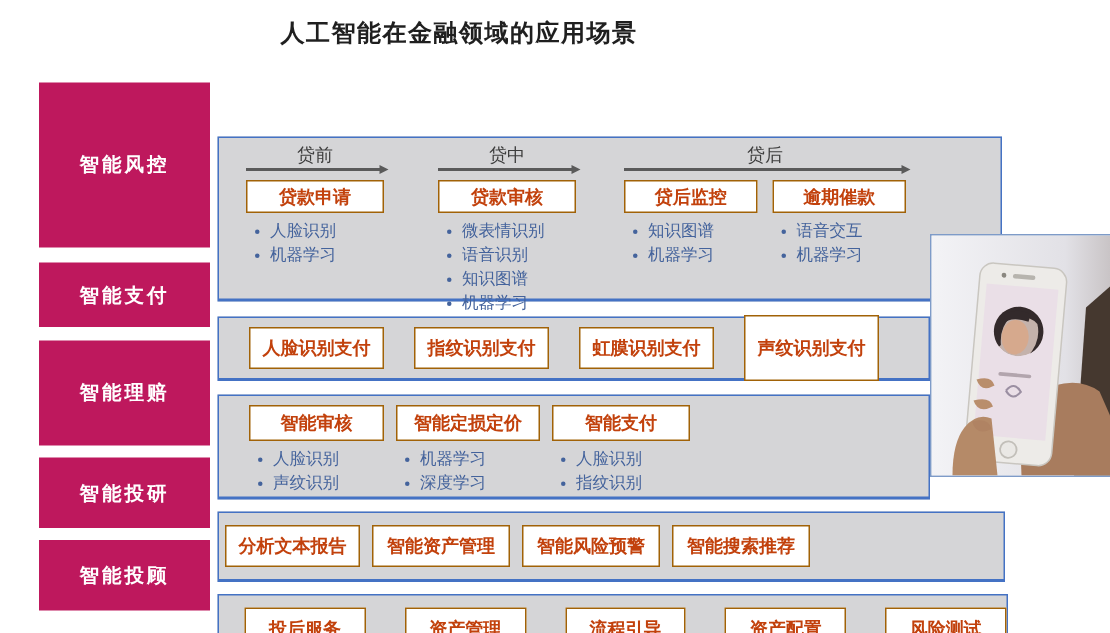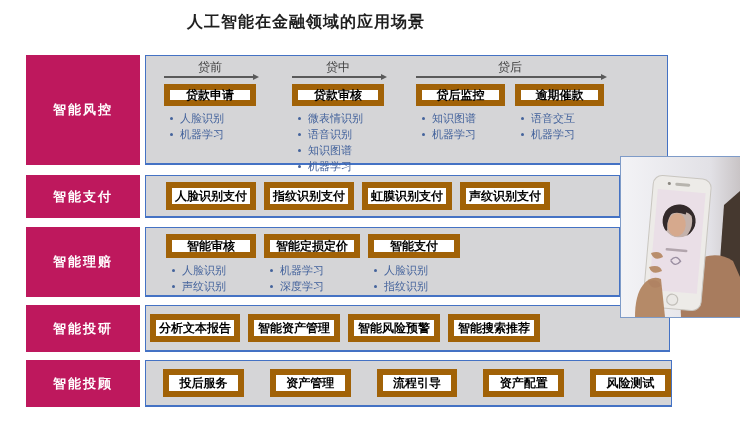--- a/index.html
+++ b/index.html
@@ -3,22 +3,22 @@
 <meta charset="utf-8">
 <style>
   html,body{margin:0;padding:0;background:#fff;}
   .canvas{position:relative;width:740px;height:422px;background:#fff;overflow:hidden;
           font-family:"Liberation Sans","DejaVu Sans",sans-serif;}
   .title{position:absolute;top:12px;left:0;width:612px;text-align:center;
          font-size:16px;font-weight:bold;color:#1f1f1f;letter-spacing:1px;}
   .side{position:absolute;background:#be185d;color:#fff;display:flex;align-items:center;
         justify-content:center;font-size:13px;font-weight:600;letter-spacing:2px;}
   .panel{position:absolute;background:#D5D5D7;border:1px solid #4472C4;border-bottom-width:2px;
-         box-sizing:border-box;}
-  .wbox{background:#fff;border:6px solid #a16207;color:#000000;font-weight:bold;font-size:12px;
+         box-sizing:border-box;margin-top:36px;}
+  .wbox{background:#fff;border:1px solid #a16207;color:#c2410c;font-weight:bold;font-size:12px;
         display:flex;align-items:center;justify-content:center;box-sizing:border-box;
         white-space:nowrap;}
   .stage{position:absolute;}
   .stage-name{font-size:12px;color:#3d3d3d;text-align:center;line-height:15px;margin-bottom:1px;}
   .stage-line{border-top:2px solid #5a5a5a;position:relative;margin-bottom:6px;}
   .stage-line::after{content:'';position:absolute;right:-3px;top:-4px;width:0;height:0;
         border-left:6px solid #5a5a5a;border-top:3px solid transparent;border-bottom:3px solid transparent;}
   .bullets{margin-top:4px;}
   .bullet{display:flex;font-size:11px;color:#44639C;line-height:16px;padding-left:6px;}
   .bdot{width:3px;height:3px;border-radius:50%;background:#44639C;margin:7px 7px 0 0;flex:0 0 3px;}
@@ -106,25 +106,25 @@
                 <span>机器学习</span>
               </div>
           </div>
         </div>
       </div>
     </div>
   </div>
 
   <div class="side" style="left:26px;top:175px;width:114px;height:43px">智能支付</div>
   <div class="panel" style="left:145px;top:175px;width:475px;height:43px">
-    <div class="boxrow" style="padding-left:20px;gap:8px">
+    <div class="boxrow" style="padding-left:20px;gap:20px">
       <div class="wbox" style="width:90px;height:28px">人脸识别支付</div>
       <div class="wbox" style="width:90px;height:28px">指纹识别支付</div>
       <div class="wbox" style="width:90px;height:28px">虹膜识别支付</div>
-      <div class="wbox" style="width:90px;height:28px">声纹识别支付</div>
+      <div class="wbox" style="width:90px;height:44px">声纹识别支付</div>
     </div>
   </div>
 
   <div class="side" style="left:26px;top:227px;width:114px;height:70px">智能理赔</div>
   <div class="panel" style="left:145px;top:227px;width:475px;height:70px">
     <div style="display:flex;gap:8px;padding:6px 0 0 20px">
       <div class="col" style="width:90px">
         <div class="wbox" style="height:24px">智能审核</div>
         <div class="bullets">
           <div class="bullet">

